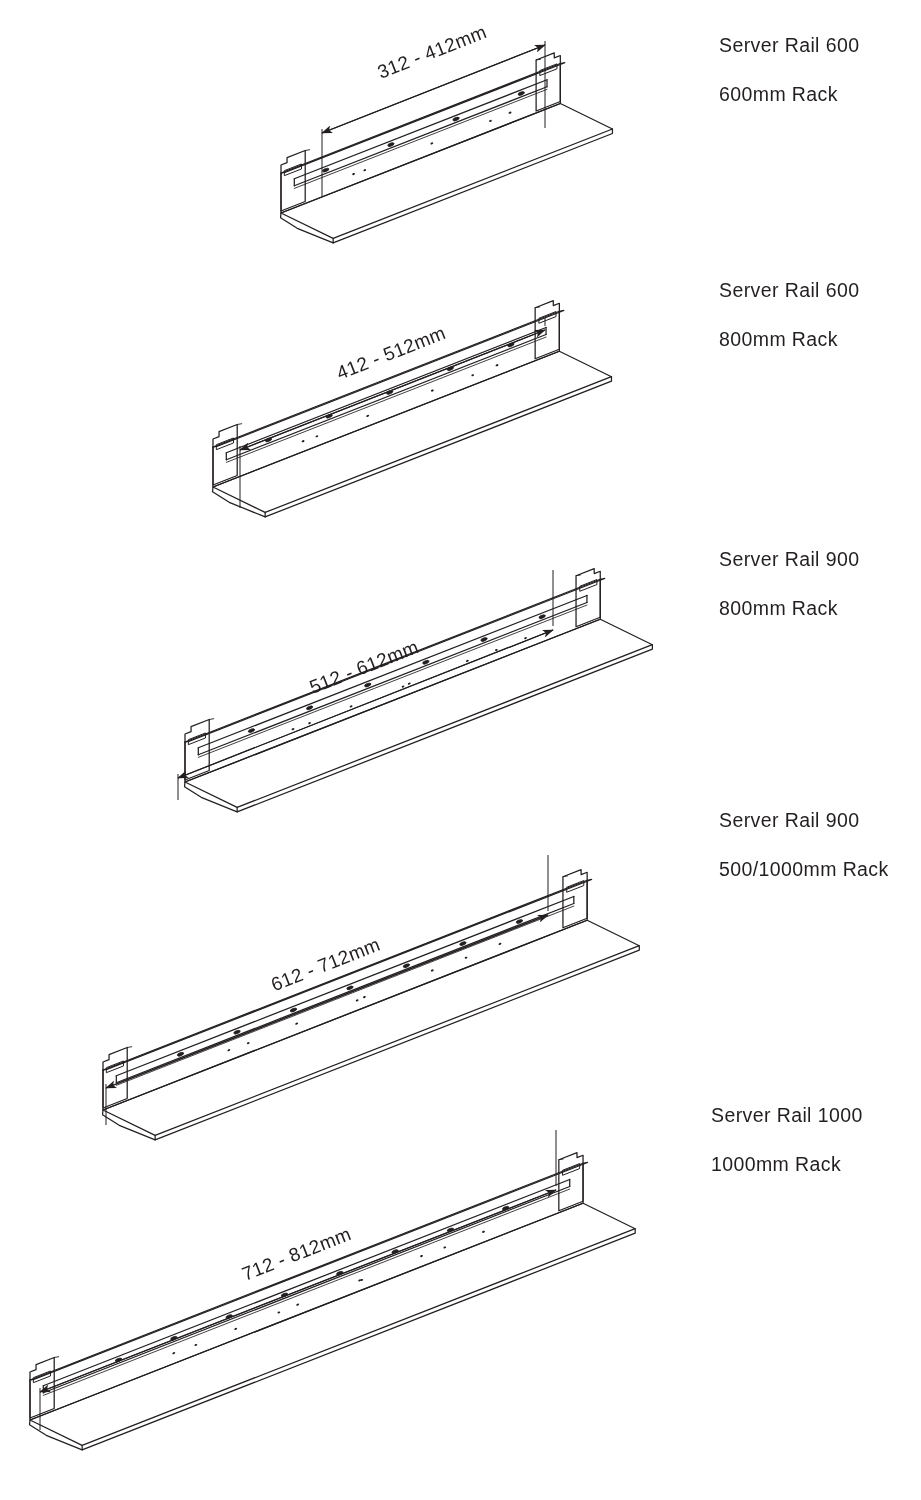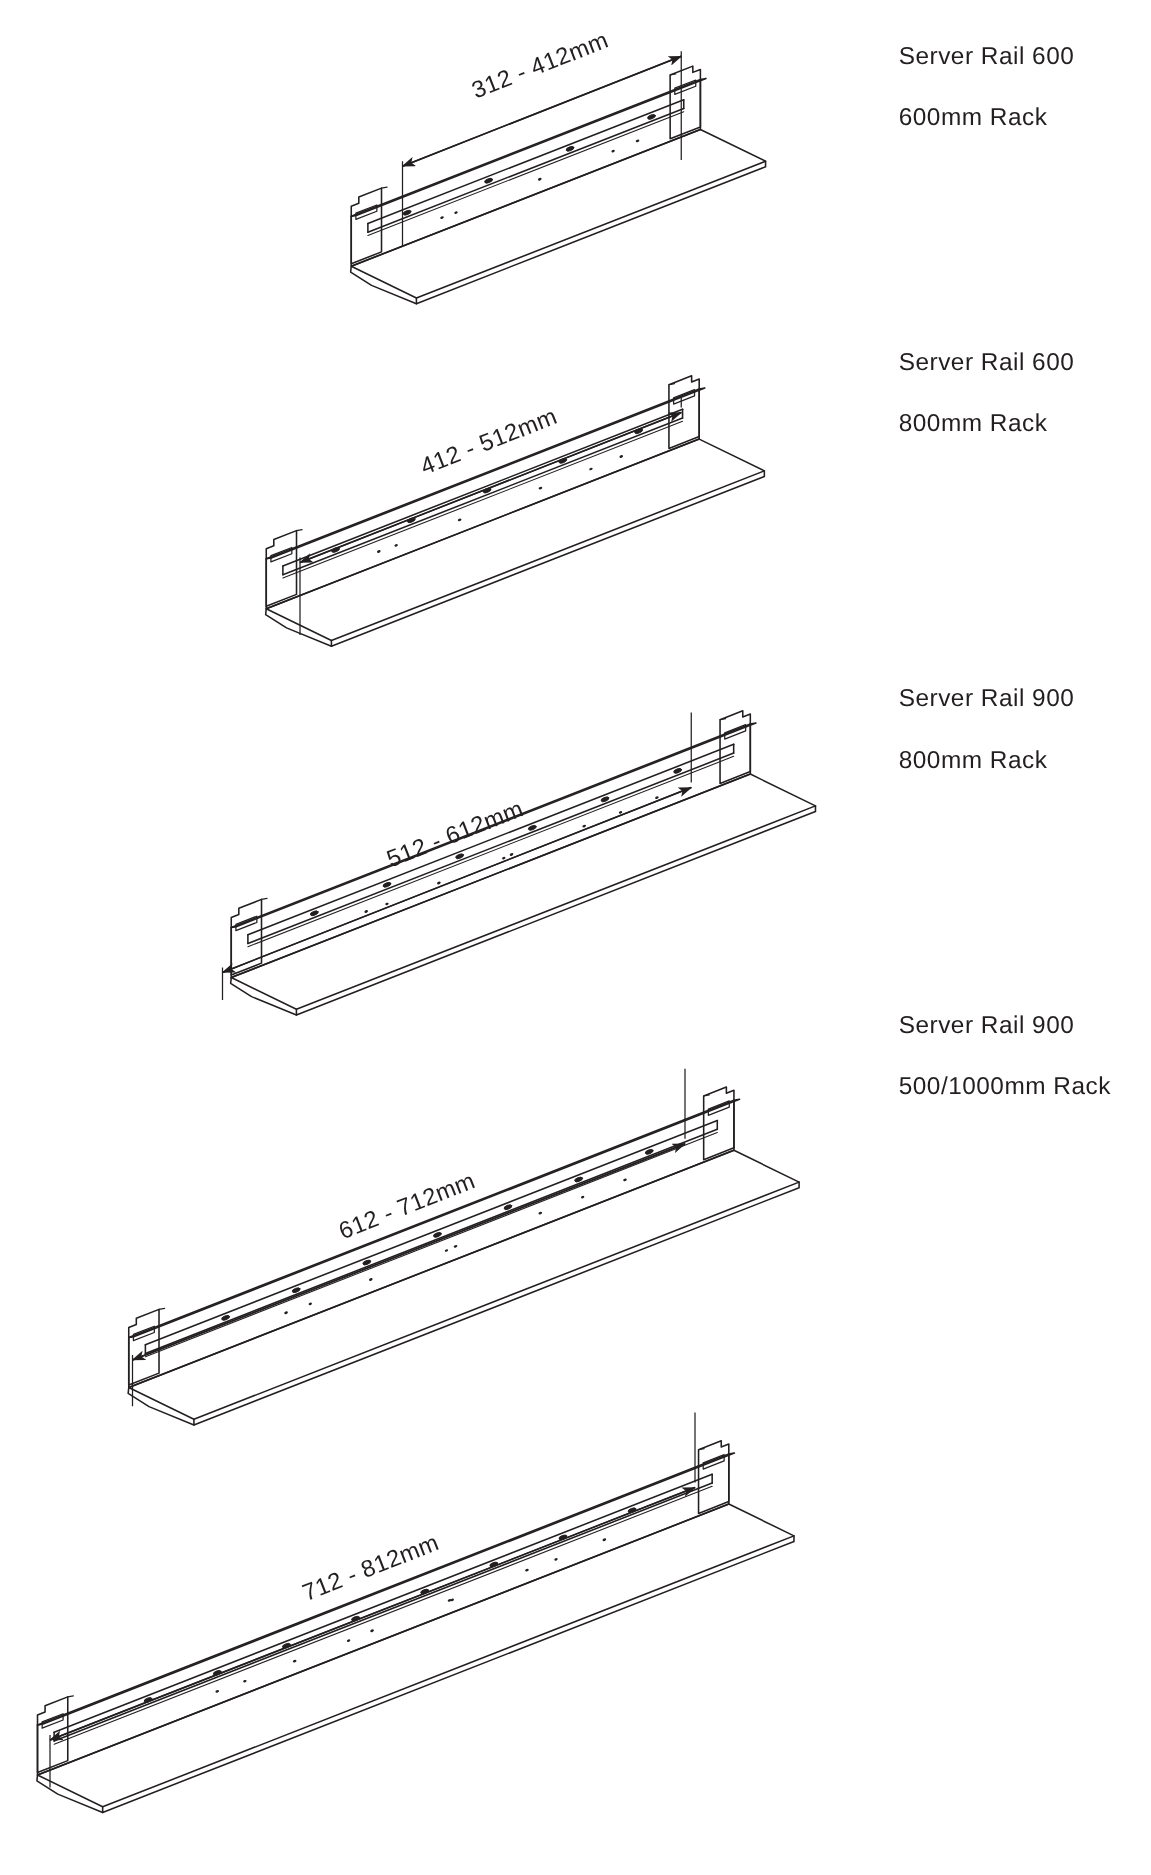--- a/index.html
+++ b/index.html
@@ -271,14 +271,18 @@
   <div class="label-block" style="left:699px;top:550px;">
     <div class="label-line l1">Server Rail 900</div>
     <div class="label-line">800mm Rack</div>
   </div>
 
   <div class="label-block" style="left:699px;top:811px;">
     <div class="label-line l1">Server Rail 900</div>
     <div class="label-line">500/1000mm Rack</div>
   </div>
 
+  <div class="label-block" style="left:691px;top:1106px;">
+    <div class="label-line l1">Server Rail 1000</div>
+    <div class="label-line">1000mm Rack</div>
+  </div>
 
 </div>
 
 </body></html>

